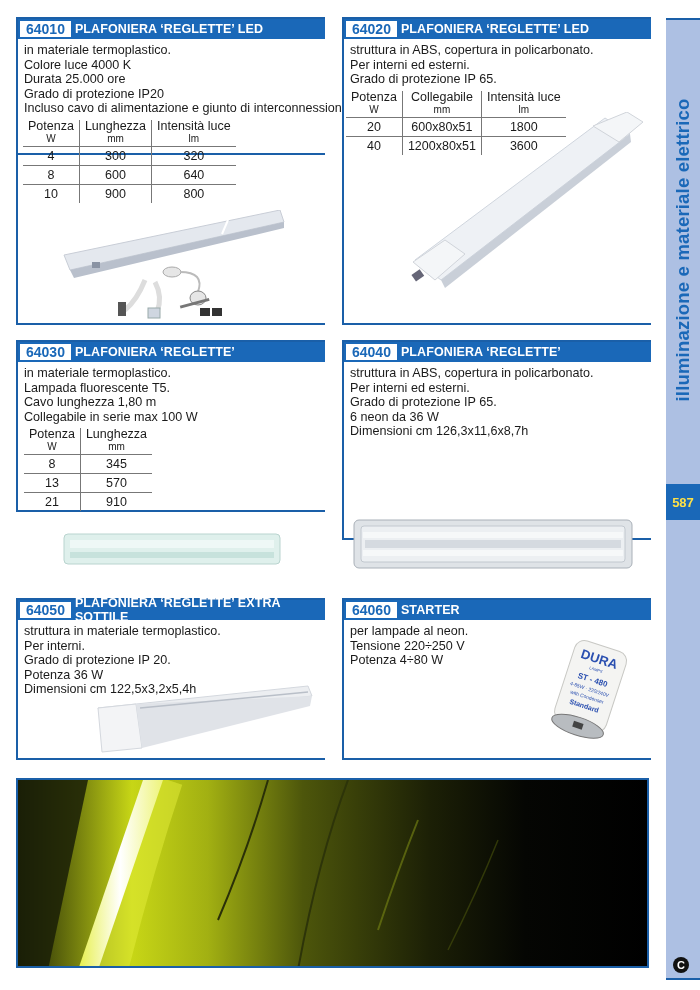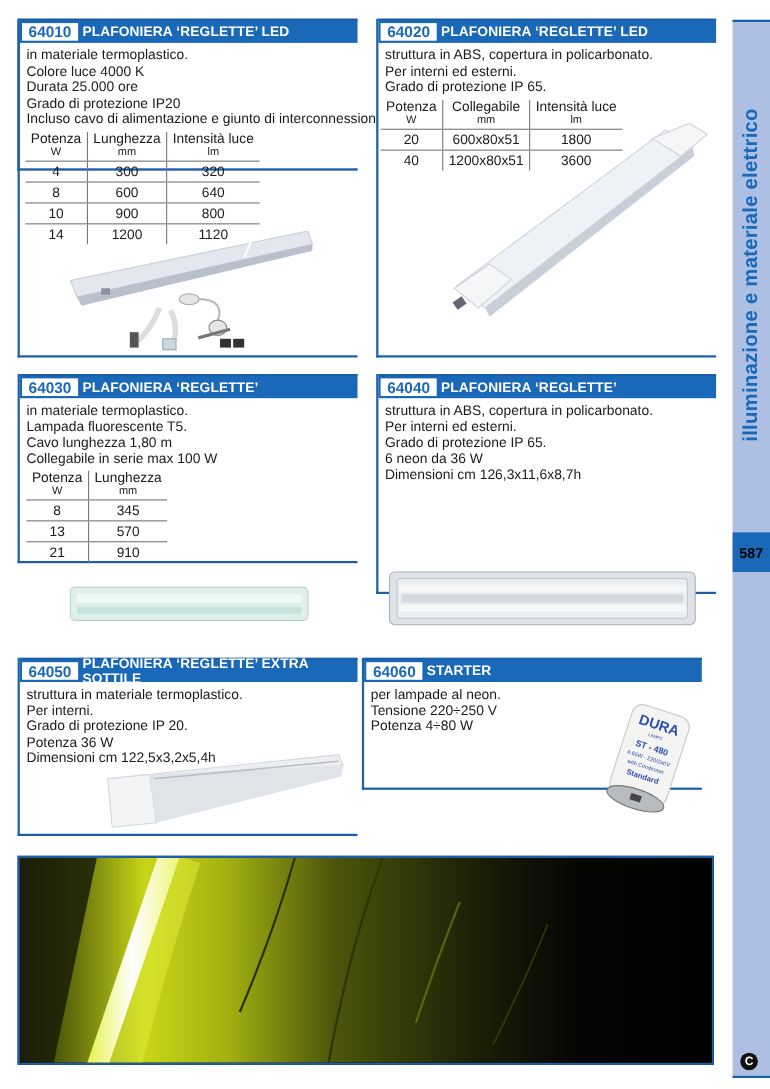--- a/index.html
+++ b/index.html
@@ -45,21 +45,21 @@
   .side-label {
     position:absolute; left:0; top:0; width:34px; height:460px;
     display:flex; align-items:center; justify-content:center;
   }
   .side-label span {
     transform:rotate(-90deg); white-space:nowrap; color:#1a68b8;
     font-weight:bold; font-size:18.5px; letter-spacing:0.2px; display:inline-block;
   }
   .page-num {
     position:absolute; left:0; top:464px; width:34px; height:36px;
-    background:#1a68b8; color:#000000; font-weight:bold; font-size:13px;
+    background:#1a68b8; color:#fde047; font-weight:bold; font-size:13px;
     display:flex; align-items:center; justify-content:center;
   }
   .logo-c {
     position:absolute; left:7px; bottom:5px; width:16px; height:16px; border-radius:50%;
     background:#111; color:#fff; font-size:11px; font-weight:bold;
     display:flex; align-items:center; justify-content:center;
   }
   .banner {
     position:absolute; left:16px; top:778px; width:633px; height:190px;
     border:2px solid #1a5fa8; box-sizing:border-box; overflow:hidden;
@@ -103,25 +103,20 @@
         </tr>
     <tr>
           <td>8</td>
           <td>600</td>
           <td>640</td>
         </tr>
     <tr>
           <td>10</td>
           <td>900</td>
           <td>800</td>
-        </tr>
-    <tr>
-          <td>14</td>
-          <td>1200</td>
-          <td>1120</td>
         </tr>
   </tbody>
     </table>
 </div>
 <div style="position:absolute; left:16px; top:17px; width:309px; height:308px; border-left:2px solid #1a5fa8; border-bottom:2px solid #1a5fa8; box-sizing:border-box; pointer-events:none;"></div>
 <svg class="prod-img" style="left:60px; top:210px;" width="230" height="110" viewBox="0 0 230 110">
   <polygon points="4,45 220,0 224,12 10,60" fill="#e4e8ee" stroke="#c8cdd6"></polygon>
   <polygon points="10,60 224,12 224,18 14,68" fill="#b9c0cc"></polygon>
   <line x1="168" y1="10" x2="162" y2="24" stroke="#fff" stroke-width="2"></line>
   <rect x="32" y="52" width="8" height="6" fill="#8a93a3"></rect>
@@ -247,21 +242,21 @@
     <div>Dimensioni cm 122,5x3,2x5,4h</div>
   </div>
 </div>
 <svg class="prod-img" style="left:96px; top:682px;" width="220" height="72" viewBox="0 0 220 72">
   <polygon points="2,26 212,4 216,14 8,38" fill="#eceef1" stroke="#d4d8de"></polygon>
   <polygon points="2,26 40,22 46,66 6,70" fill="#f3f4f6" stroke="#d4d8de"></polygon>
   <polygon points="40,22 216,14 214,24 46,66" fill="#e0e3e8"></polygon>
   <line x1="44" y1="26" x2="212" y2="10" stroke="#b9bfc8" stroke-width="1.5"></line>
 </svg>
 
-<div class="card" style="left:329px; top:598px; width:309px; height:120px;">
+<div class="card" style="left:342px; top:598px; width:309px; height:162px;">
   <div class="card-head">
     <span class="code">64060</span>
     <span class="title">STARTER</span>
   </div>
   <div class="desc">
     <div>per lampade al neon.</div>
     <div>Tensione 220÷250 V</div>
     <div>Potenza 4÷80 W</div>
   </div>
 </div>

